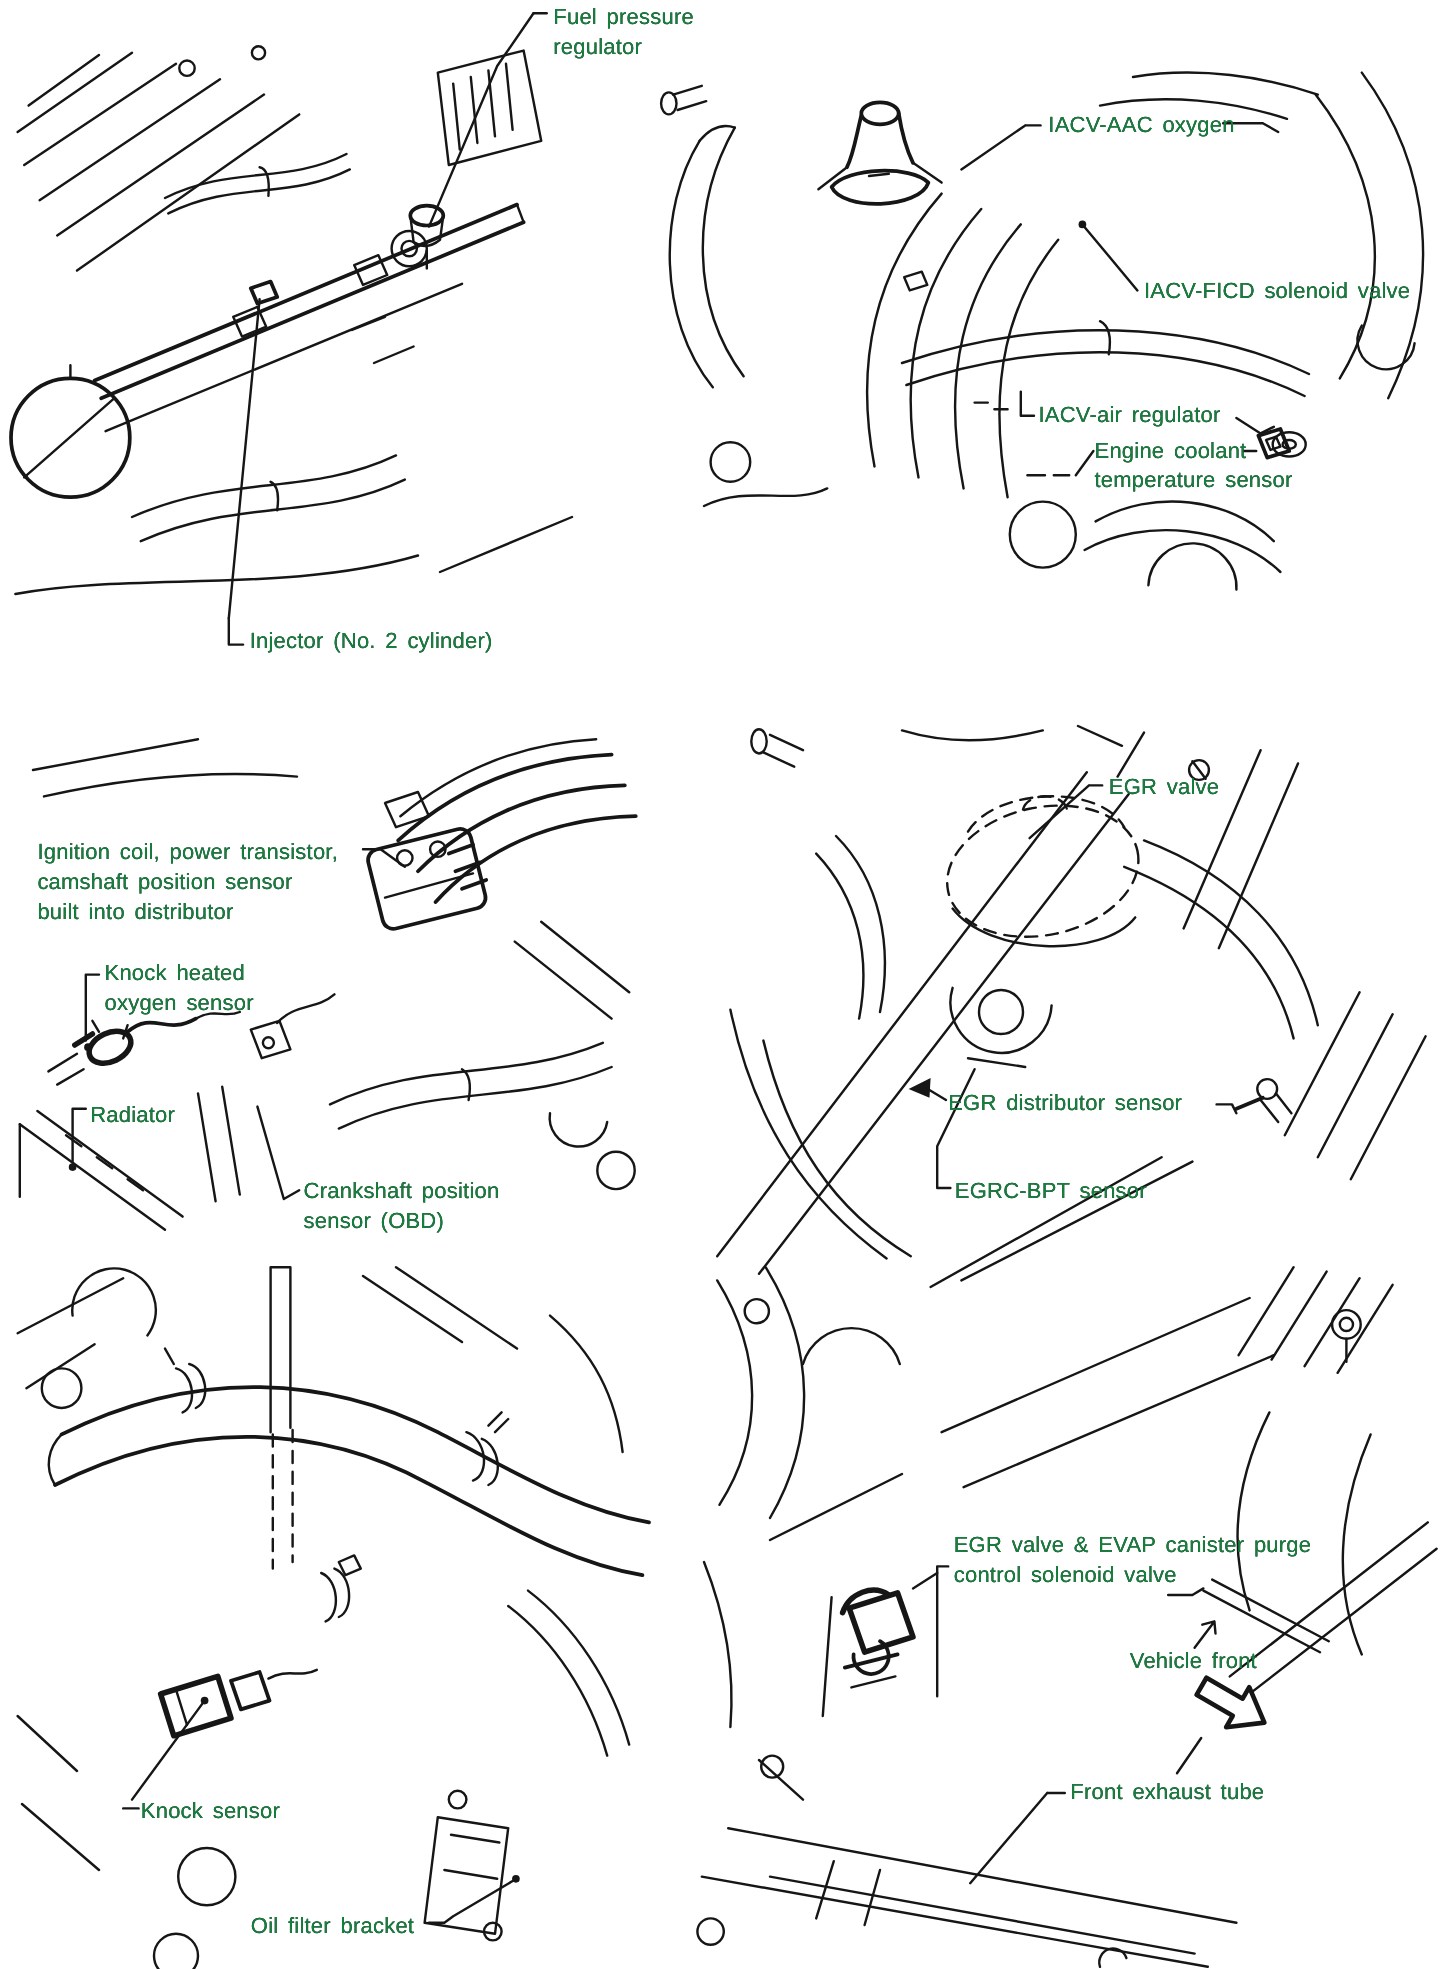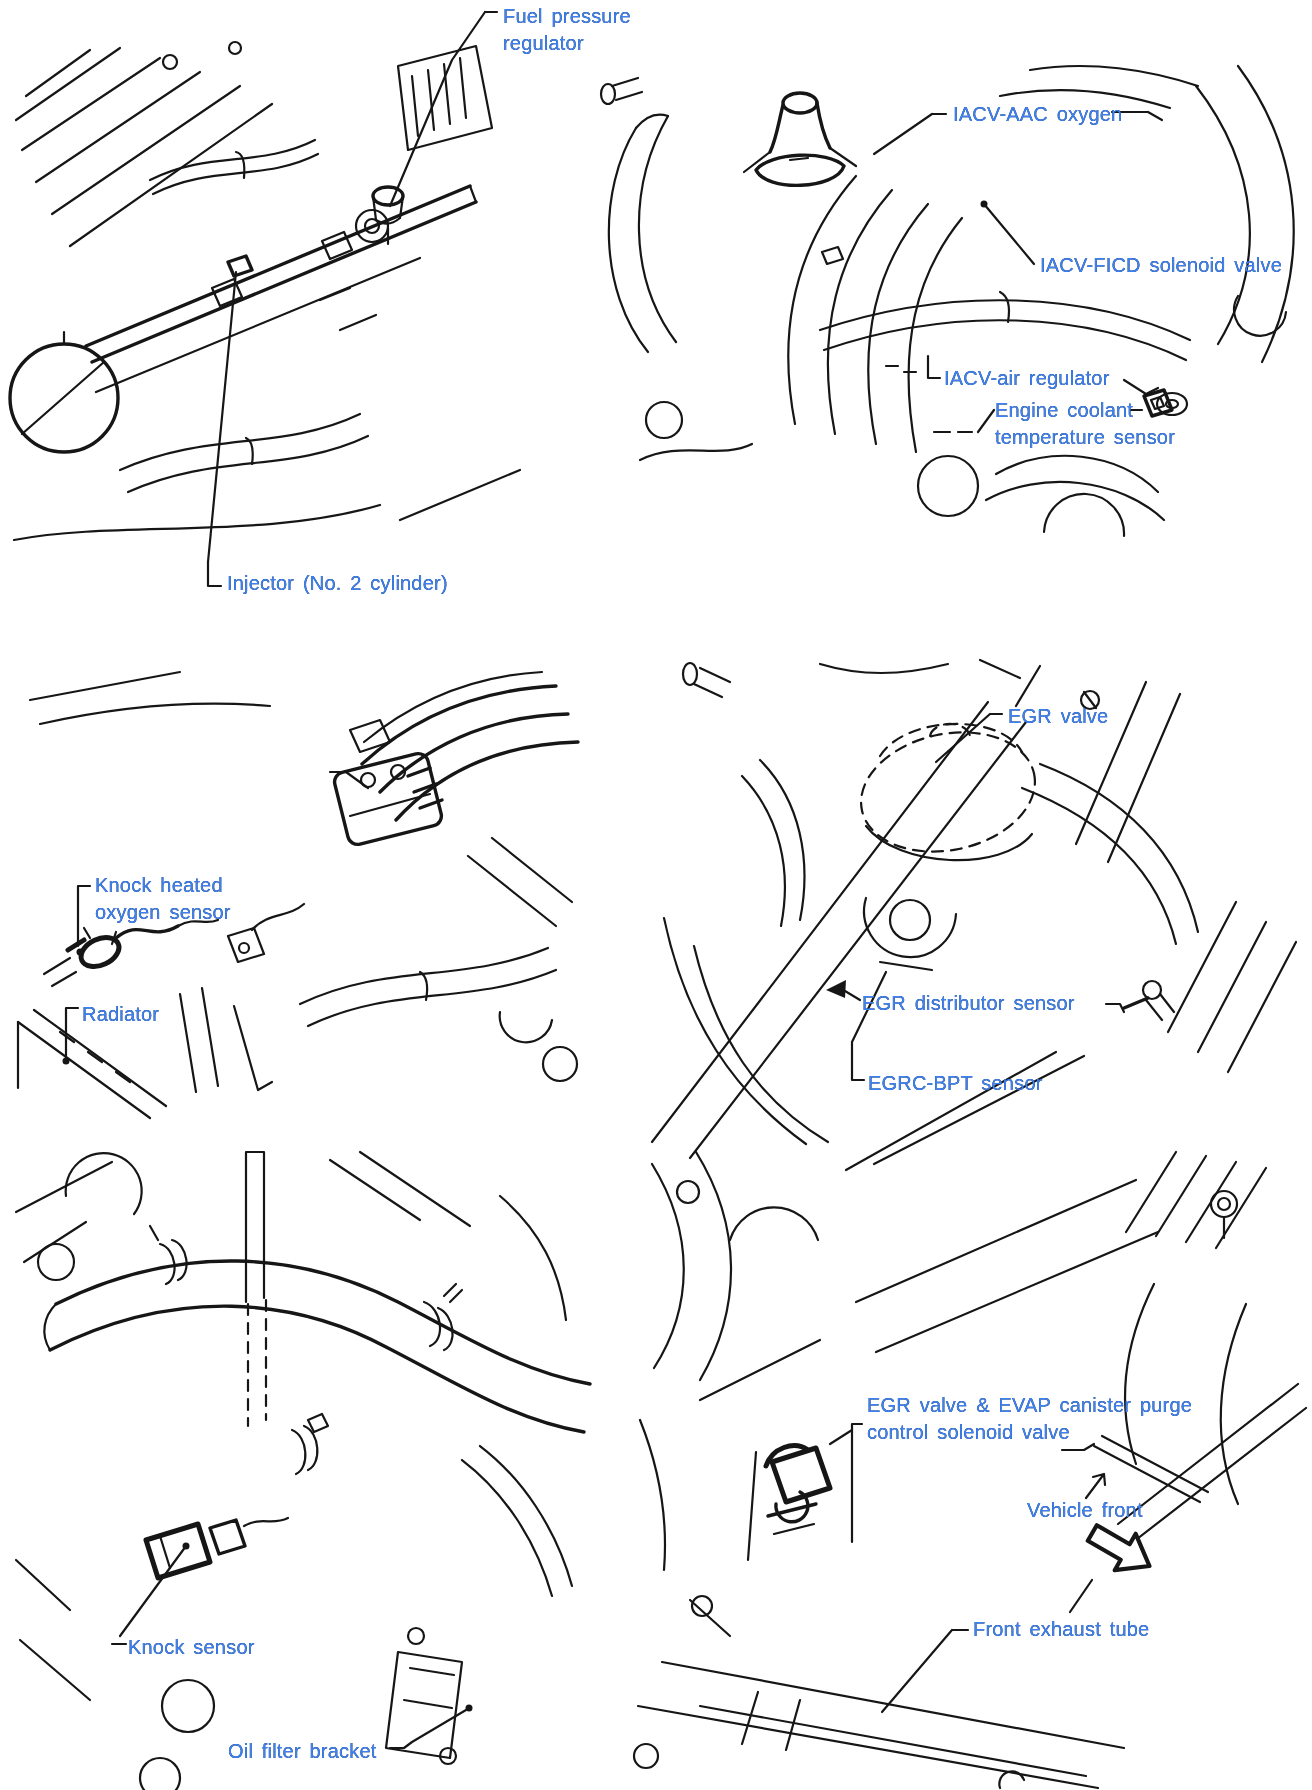--- a/index.html
+++ b/index.html
@@ -9,21 +9,21 @@
   }
   #art{position:absolute;left:0;top:0;width:1312px;height:1790px;}
   .s{stroke:#161616;fill:none;stroke-width:2.2;stroke-linecap:round;stroke-linejoin:round;}
   .t{stroke:#161616;fill:none;stroke-width:3.4;stroke-linecap:round;stroke-linejoin:round;}
   .b{stroke:#161616;fill:none;stroke-width:5;stroke-linecap:round;stroke-linejoin:round;}
   .d{stroke-dasharray:11 8;}
   .f{fill:#161616;stroke:none;}
   .arrowblock{fill:#ffffff;stroke:#161616;stroke-width:4.2;stroke-linejoin:round;}
   .label{
     position:absolute;font-size:20px;line-height:27px;letter-spacing:.2px;word-spacing:3px;
-    white-space:nowrap;color:#3b82f6;text-shadow:0 0 .4px #161616;
+    white-space:nowrap;color:#15803d;text-shadow:0 0 .4px #161616;
   }
 </style>
 </head>
 <body>
 
 <div id="page">
 
 <svg id="art" viewBox="0 0 1312 1790" xmlns="http://www.w3.org/2000/svg">
 
   <g>
@@ -288,27 +288,36 @@
     <div>IACV-FICD solenoid valve</div>
   </div>
   <div class="label" style="left:944px;top:365px">
     <div>IACV-air regulator</div>
   </div>
   <div class="label" style="left:995px;top:397px">
     <div>Engine coolant</div>
     <div>temperature sensor</div>
   </div>
 
+  <div class="label" style="left:34px;top:762px">
+    <div>Ignition coil, power transistor,</div>
+    <div>camshaft position sensor</div>
+    <div>built into distributor</div>
+  </div>
   <div class="label" style="left:95px;top:872px">
     <div>Knock heated</div>
     <div>oxygen sensor</div>
   </div>
   <div class="label" style="left:82px;top:1001px">
     <div>Radiator</div>
   </div>
+  <div class="label" style="left:276px;top:1070px">
+    <div>Crankshaft position</div>
+    <div>sensor (OBD)</div>
+  </div>
 
   <div class="label" style="left:1008px;top:703px">
     <div>EGR valve</div>
   </div>
   <div class="label" style="left:862px;top:990px">
     <div>EGR distributor sensor</div>
   </div>
   <div class="label" style="left:868px;top:1070px">
     <div>EGRC-BPT sensor</div>
   </div>

